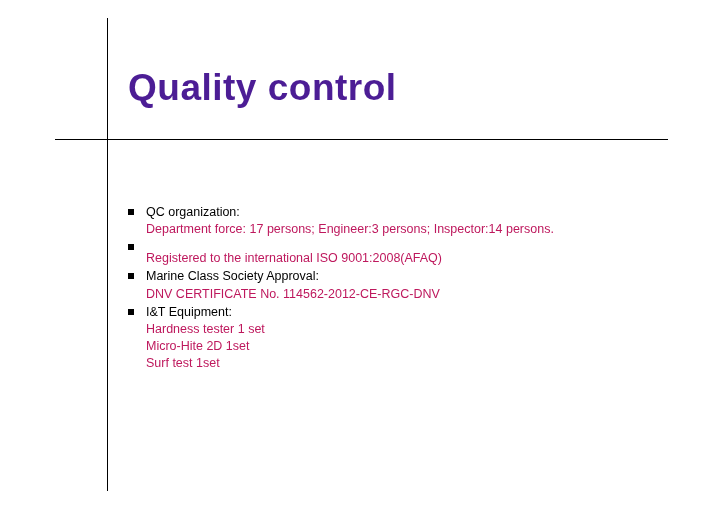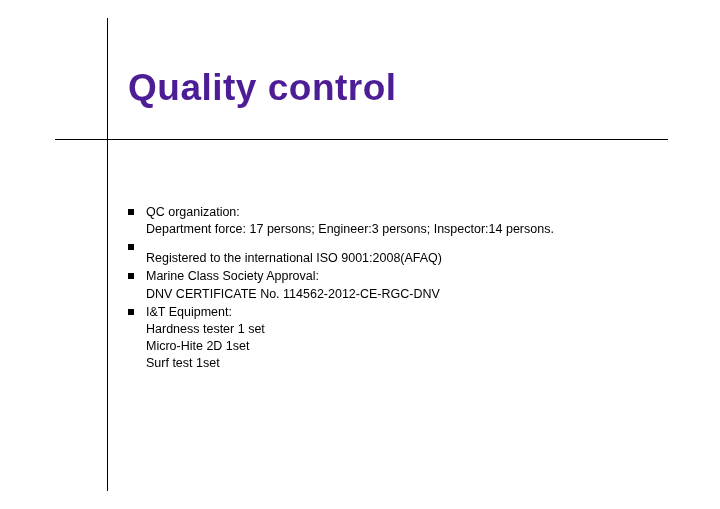--- a/index.html
+++ b/index.html
@@ -70,21 +70,21 @@
     margin-top: 5px;
     margin-right: 12px;
     flex: 0 0 auto;
   }
   .bullet-label {
     font-size: 12.5px;
     color: #000000;
   }
   .sub-line {
     font-size: 12.5px;
-    color: #000000;
+    color: #be185d;
     line-height: 17px;
     margin-left: 18px;
   }
 </style>
 </head>
 <body>
 
 <div class="slide">
 
   <div class="v-rule"></div>

